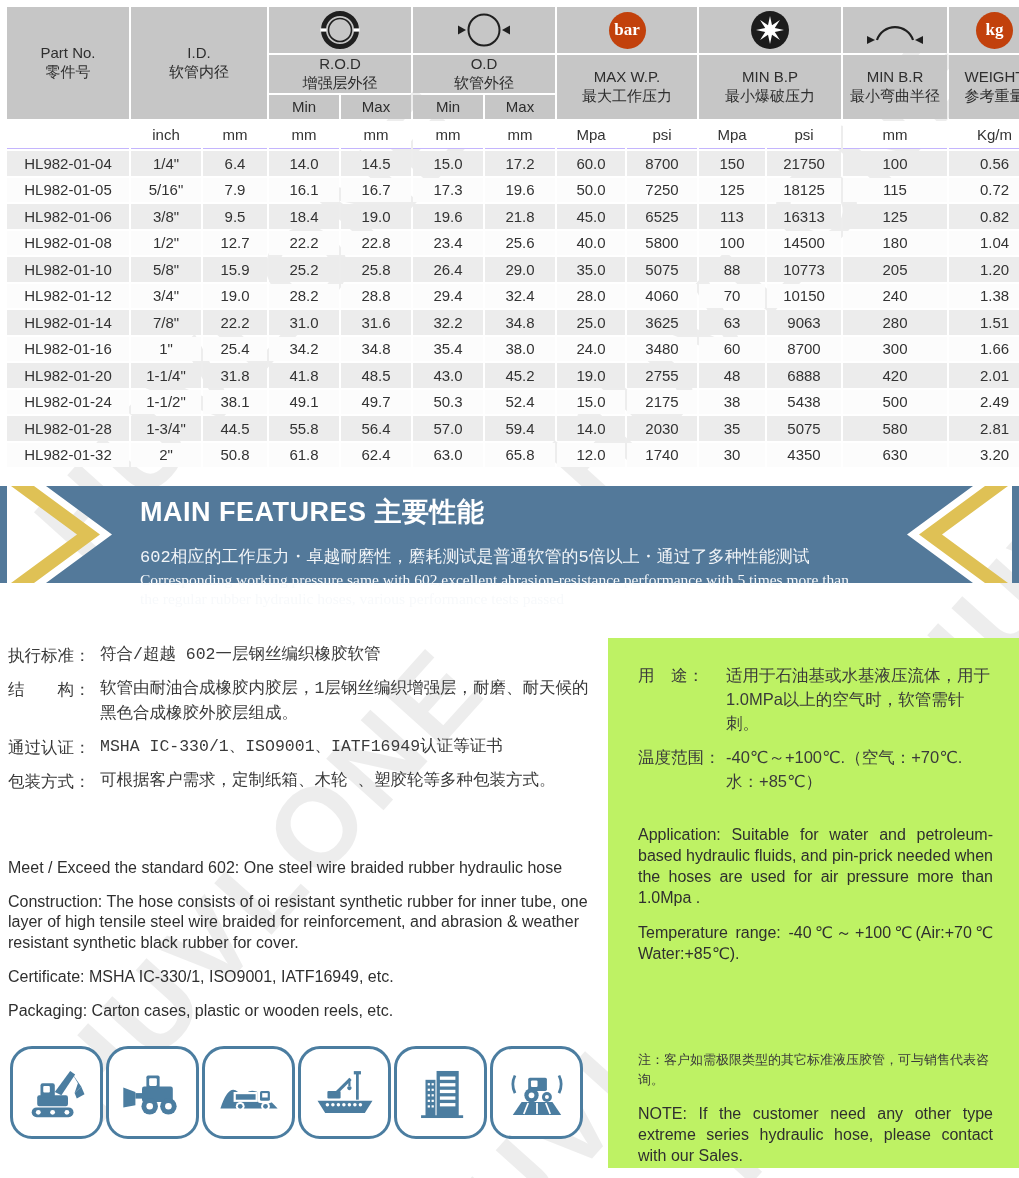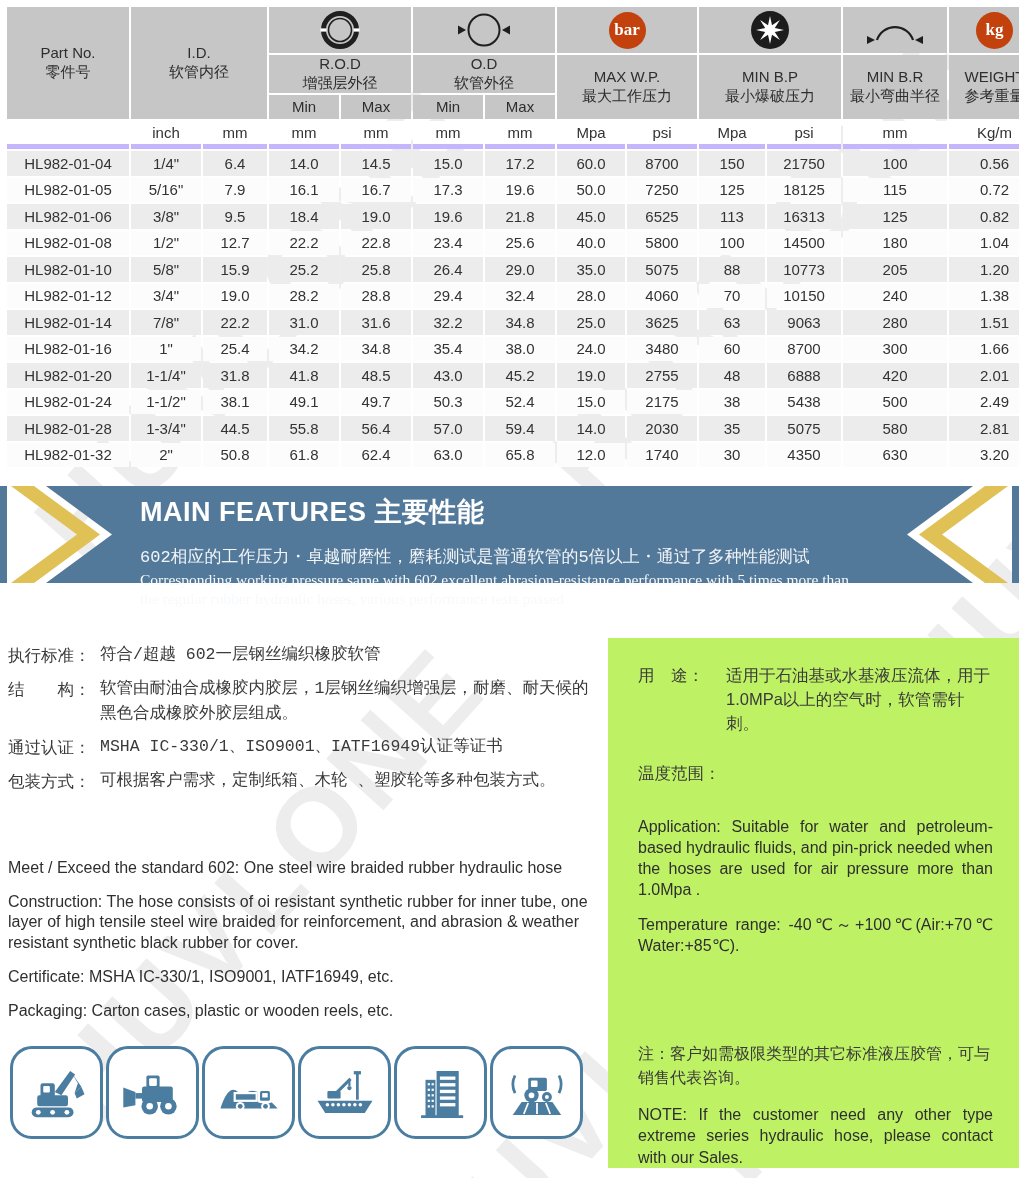--- a/index.html
+++ b/index.html
@@ -16,21 +16,21 @@
         transform:rotate(-48deg); white-space:nowrap; letter-spacing:6px; }
   
   .table-wrap { position:relative; z-index:1; padding:5px 5px 0 5px; }
   table.spec { width:1009px; table-layout:fixed; border-collapse:separate; border-spacing:2px; }
   th, td { text-align:center; vertical-align:middle; font-weight:normal; }
   thead th.hdr { background:#c6c6c6; color:#2e2e2e; font-size:15px; line-height:1.25; }
   thead .icon-cell { height:46px; }
   thead .label-cell { height:38px; }
   thead .minmax-cell { height:24px; font-size:15px;margin-top:12px; }
   thead td.unit { background:#ffffff; font-size:15px; height:28px; color:#333;
-                  border-bottom:5px solid #c4b5fd; }
+                  border-bottom:1px solid #c4b5fd; }
   tbody td { font-size:15px; height:24.5px; color:#333; }
   tbody tr:nth-child(odd) td { background:#ececec; }
   tbody tr:nth-child(even) td { background:#fcfcfc; }
   .hdr-two b { display:block; font-weight:normal; }
   .badge { display:inline-flex; width:37px; height:37px; border-radius:50%;
            background:#c2410c; color:#fff; align-items:center; justify-content:center;
            font-family:"Liberation Serif","DejaVu Serif",serif; font-weight:bold; font-size:17px; }
   .glyph-svg { display:inline-block; vertical-align:middle; }
   
   .banner { position:relative; z-index:1; height:97px; margin-top:17px; }
@@ -56,25 +56,25 @@
   .spec-en { margin-top:64px; }
   .spec-en p { font-size:16px; line-height:1.3; margin-bottom:13px; color:#2f2f2f; }
   .app-icons { display:flex; gap:3px; margin-top:24px; padding-left:2px; }
   .app-icon { width:93px; height:93px; border:3px solid #4b7da0; border-radius:22px;
               display:flex; align-items:center; justify-content:center; background:#fff; }
   .col-right { flex:1; background:#bef264; margin-top:55px; margin-bottom:18px;
                padding:26px 26px 0 30px; }
   .panel-cn .row { display:flex; font-size:16.5px; line-height:1.45; color:#3a3a3a; }
   .panel-cn .lab { flex:0 0 88px; }
   .panel-cn .txt { flex:1; }
-  .panel-cn .row + .row { margin-top:26px; }
+  .panel-cn .row + .row { margin-top:10px; }
   .panel-en p { font-size:16px; line-height:1.32; color:#2f2f2f;
                 text-align:justify; text-align-last:left; margin-top:14px; }
   .panel-note { margin-top:86px; }
-  .panel-note .cn { font-size:16px; line-height:1.5; color:#3a3a3a; }
+  .panel-note .cn { font-size:13px; line-height:1.5; color:#3a3a3a; }
   .panel-note p.en { font-size:16px; }
 </style>
 </head>
 <body>
 
 <div class="wm-layer">
   <span class="wm" style="left:-40px; top:260px;">HUVLONE</span>
   <span class="wm" style="left:470px; top:200px;">HUVLONE</span>
   <span class="wm" style="left:820px; top:420px;">HUVLONE</span>
   <span class="wm" style="left:-30px; top:820px;">HUVLONE</span>
@@ -513,20 +513,21 @@
   </div>
 
   <div class="col-right">
     <div class="panel-cn">
       <div class="row">
         <span class="lab">用　途：</span>
         <span class="txt">适用于石油基或水基液压流体，用于1.0MPa以上的空气时，软管需针刺。</span>
       </div>
       <div class="row">
         <span class="lab">温度范围：</span>
+        <span class="txt">-40℃～+100℃.（空气：+70℃. 水：+85℃）</span>
       </div>
     </div>
     <div class="panel-en" style="margin-top:30px;">
       <p>Application: Suitable for water and petroleum-based hydraulic fluids, and pin-prick needed when the hoses are used for air pressure more than 1.0Mpa .</p>
       <p>Temperature range:  -40℃～+100℃(Air:+70℃ Water:+85℃).</p>
     </div>
     <div class="panel-note">
       <div class="cn">注：客户如需极限类型的其它标准液压胶管，可与销售代表咨询。</div>
       <div class="panel-en">
           <p class="en">NOTE: If the customer need any other type extreme series hydraulic hose, please contact with our Sales.</p>

